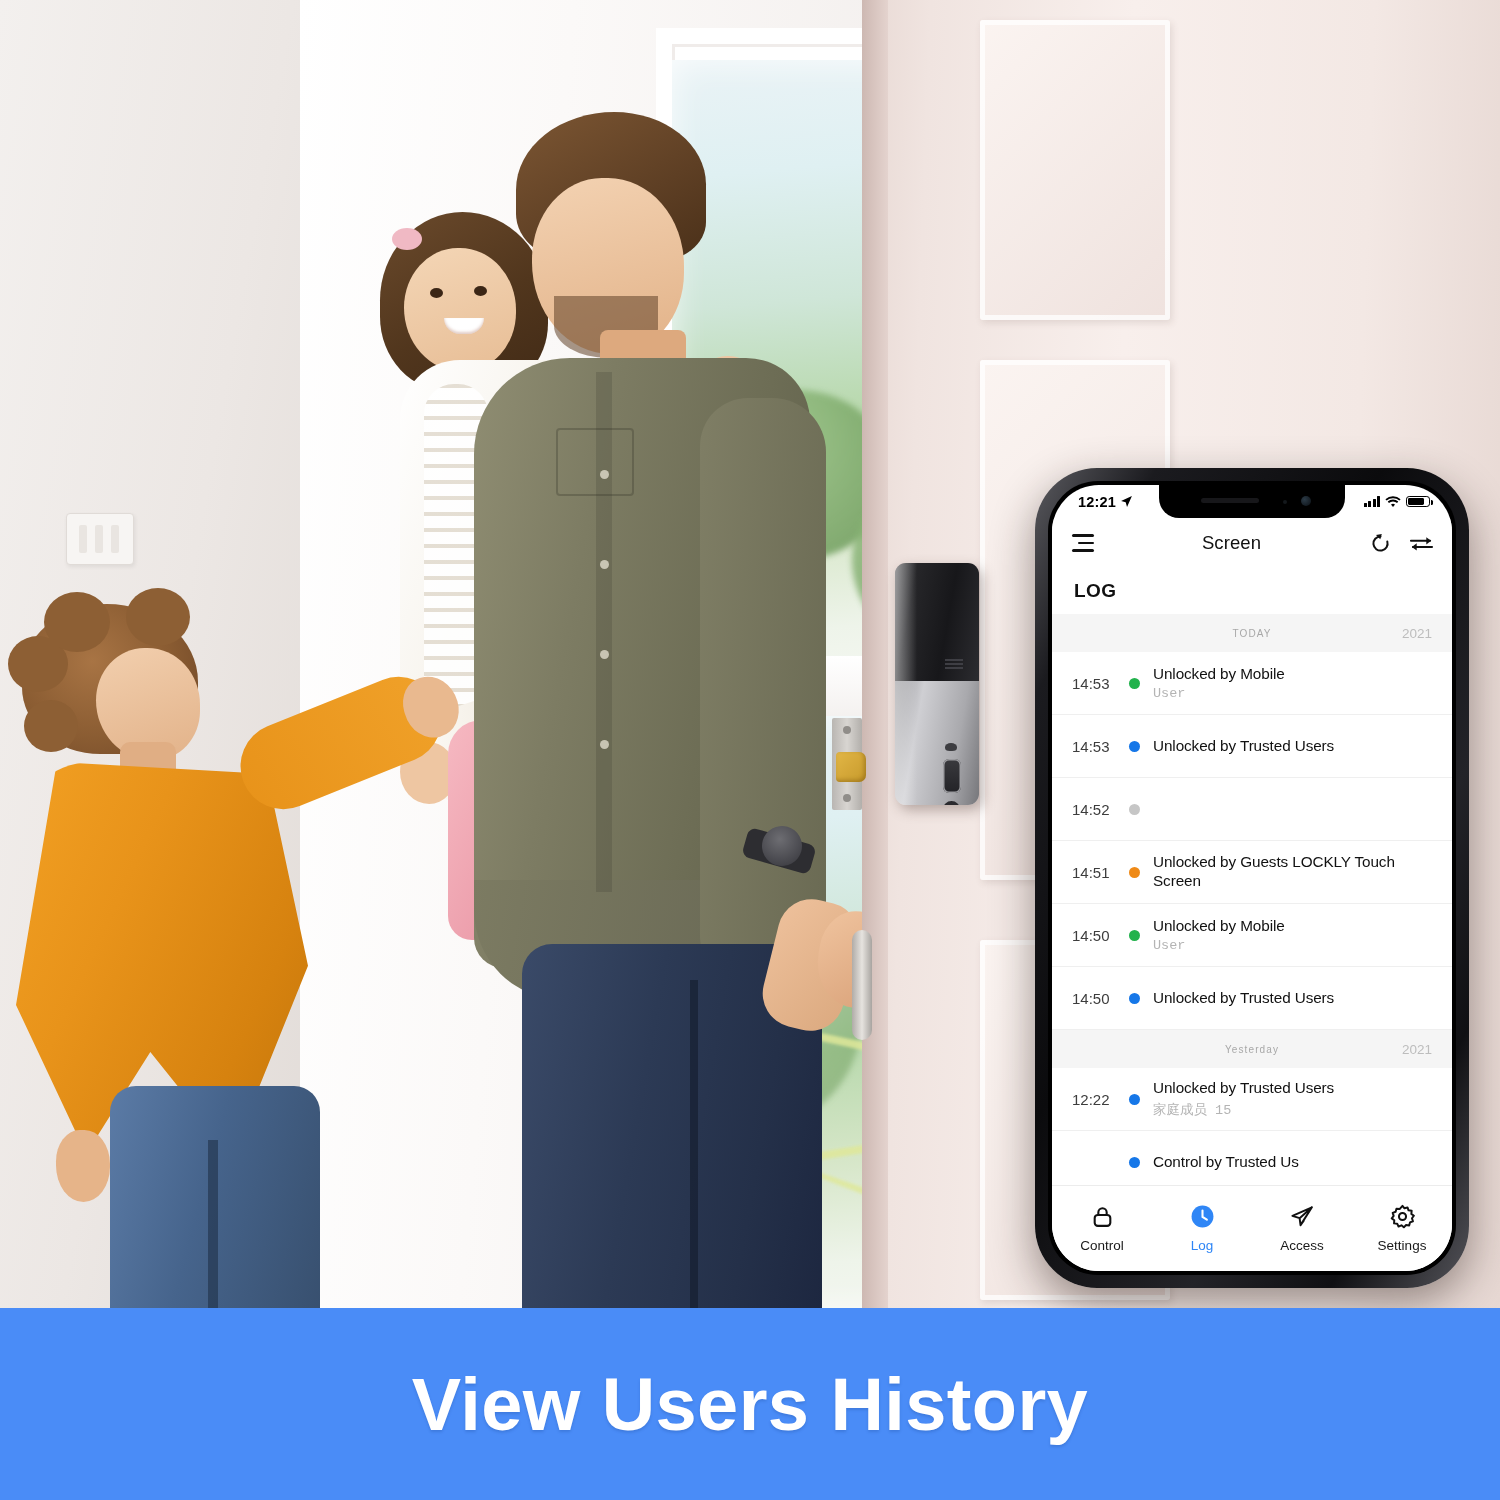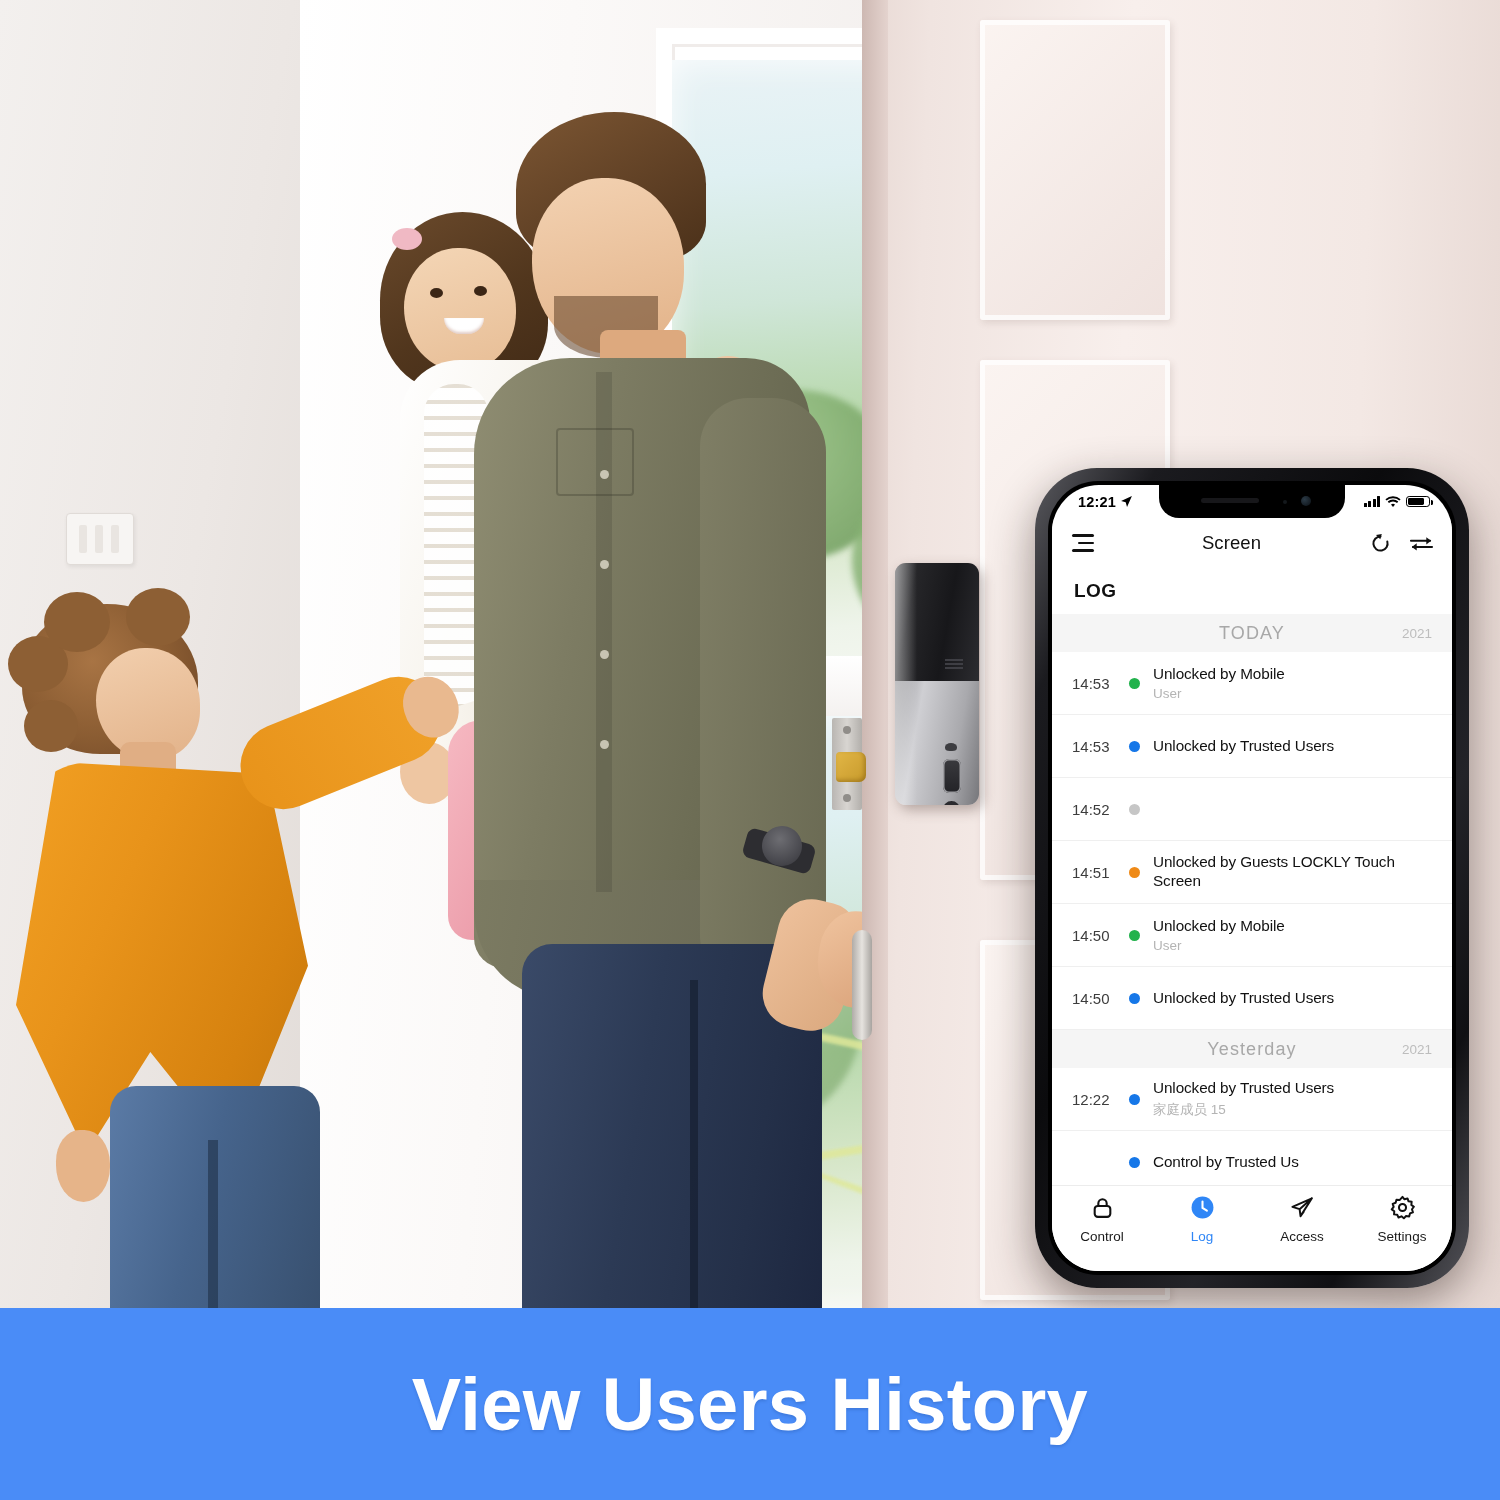--- a/index.html
+++ b/index.html
@@ -435,21 +435,21 @@
     margin-right: -16px; white-space: nowrap;
   }
 
   
   .section {
     height: 38px; background: #f5f5f5; position: relative;
     display: flex; align-items: center;
   }
   .section .s-center {
     position: absolute; left: 0; right: 0; text-align: center;
-    font-size: 18px; color: #a8a8a8; letter-spacing: 1.1px;
+    font-size: 10px; color: #a8a8a8; letter-spacing: 1.1px;
   }
   .section .s-right {
     position: absolute; right: 20px; font-size: 13.5px; color: #bdbdbd;
   }
 
   
   .loglist { background: #fff; }
   .logrow {
     display: flex; align-items: center; padding: 0 16px 0 20px;
     min-height: 63px; border-bottom: 1px solid #efefef; background: #fff;
@@ -458,27 +458,27 @@
     width: 52px; flex: none; font-size: 15px; color: #3d3d3d;
   }
   .lr-dot {
     width: 11px; height: 11px; border-radius: 50%; flex: none;
     margin: 0 13px 0 5px;
   }
   .lr-text { flex: 1; min-width: 0; }
   .lr-title {
     font-size: 15.3px; color: #111; line-height: 1.22; letter-spacing: -.1px;
   }
-  .lr-sub { font-size: 13.5px; color: #b4b4b4; margin-top: 3px; }
+  .lr-sub { font-size: 13.5px; color: #b4b4b4; margin-top: 3px; font-family: Liberation Mono, monospace; }
 
   
   .tabbar {
     position: absolute; left: 0; right: 0; bottom: 0; height: 86px;
     background: #fff; border-top: 1px solid #ececec;
-    display: flex; align-items: flex-start; padding-top: 9px;
+    display: flex; align-items: center; 
     z-index: 6;
   }
   .tab {
     flex: 1; display: flex; flex-direction: column; align-items: center; gap: 5px;
   }
   .tab-label { font-size: 13.5px; color: #1a1a1a; }
   .tab.active .tab-label { color: #2f86f6; }
   .home-indicator {
     position: absolute; left: 50%; transform: translateX(-50%); bottom: 11px;
     width: 136px; height: 5.5px; background: #000; border-radius: 4px;

